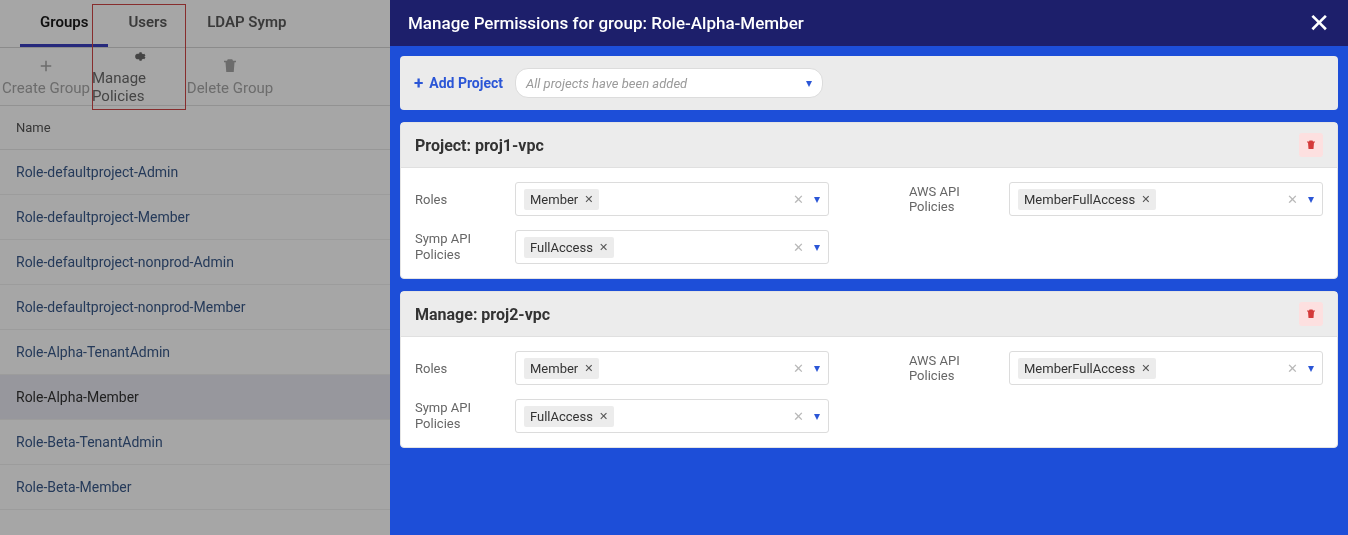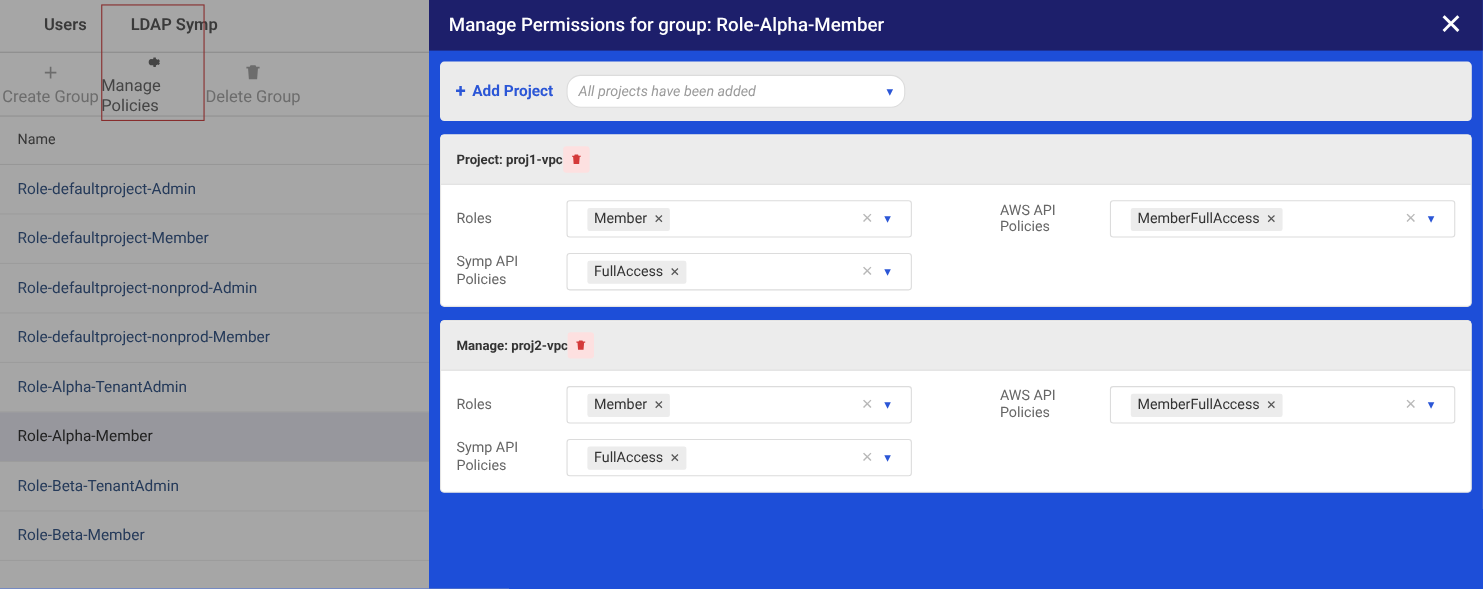--- a/index.html
+++ b/index.html
@@ -177,21 +177,22 @@
       background: #fff;
       border: 1px solid #e4e4e4;
       border-radius: 4px;
       margin-top: 12px;
     }
     .project-header {
       background: #ececec;
       padding: 10px 14px;
       display: flex;
       align-items: center;
-      font-size: 12px;
+      justify-content: space-between;
+      font-size: 16px;
       font-weight: 700;
       color: #333;
       border-bottom: 1px solid #e0e0e0;
     }
     .trash-btn {
       width: 24px;
       height: 24px;
       border-radius: 3px;
       background: #fde0e0;
       display: inline-flex;
@@ -216,21 +217,21 @@
     }
     .spacer { }
 
     .multi-select {
       border: 1px solid #dcdcdc;
       border-radius: 3px;
       background: #fff;
       height: 34px;
       display: flex;
       align-items: center;
-      padding: 0 18px;
+      padding: 0 8px;
       position: relative;
     }
     .chip {
       background: #ececec;
       border-radius: 2px;
       padding: 3px 6px;
       font-size: 13px;
       color: #333;
       display: inline-flex;
       align-items: center;
@@ -252,20 +253,21 @@
 
     .two-line {
       line-height: 1.25;
     }
   </style>
 </head>
 <body>
 
 <div class="page">
   <div class="tabs">
+    <div class="tab active">Groups</div>
     <div class="tab">Users</div>
     <div class="tab">LDAP Symp</div>
   </div>
 
   <div class="toolbar">
     <div class="tool">
       <svg viewBox="0 0 24 24">
           <path d="M11 5h2v6h6v2h-6v6h-2v-6H5v-2h6z"></path>
         </svg>
       <span>Create Group</span>

